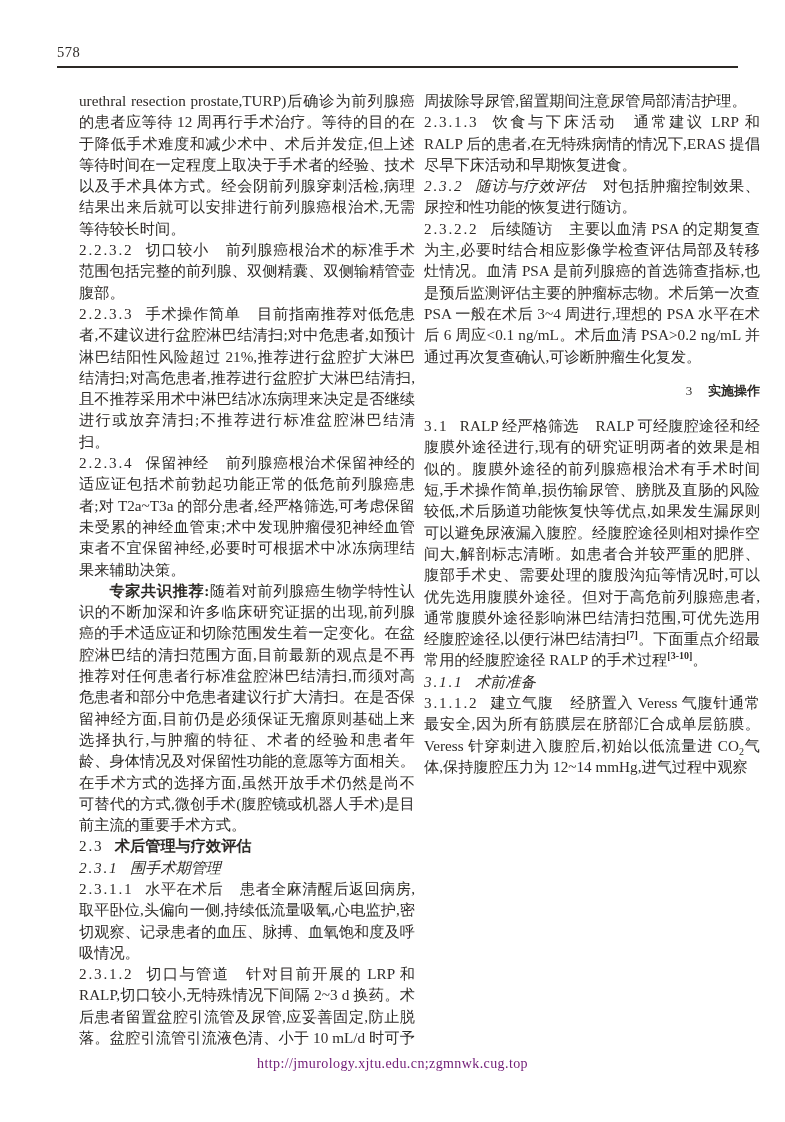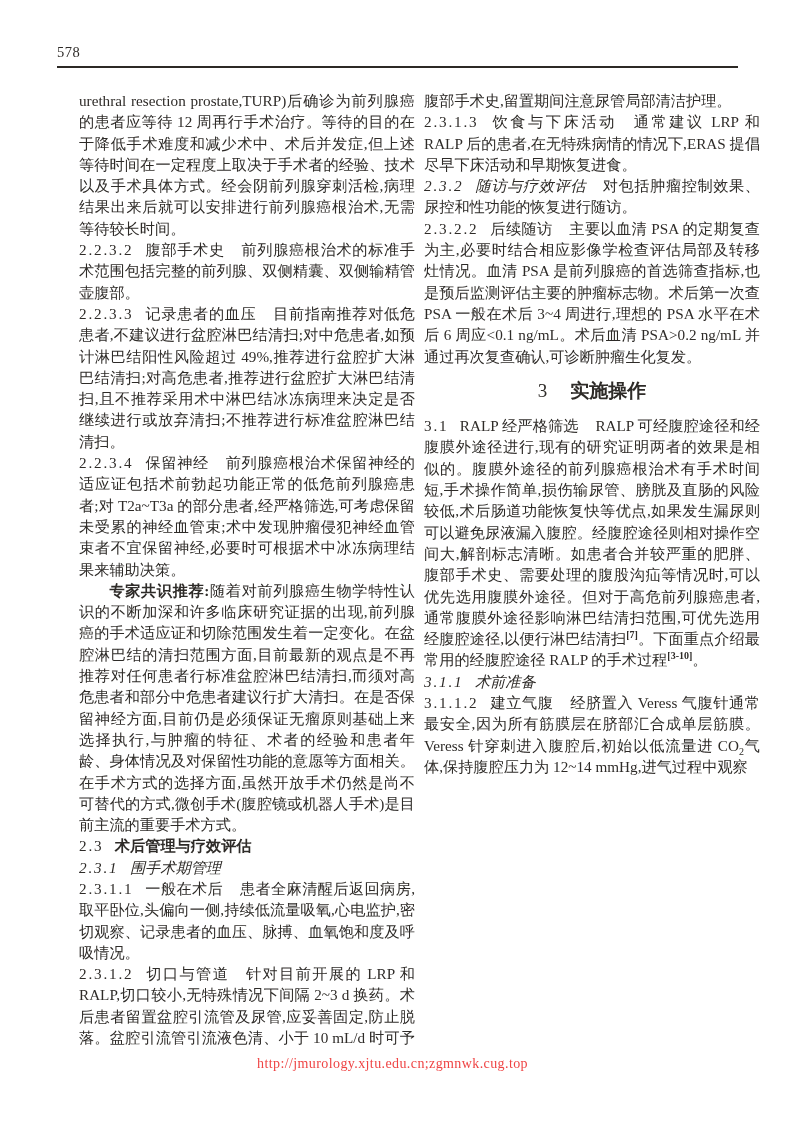--- a/index.html
+++ b/index.html
@@ -37,85 +37,85 @@
   }
   .col p{margin:0;}
   .num{font-weight:400;margin-right:.75em;letter-spacing:.12em;}
   .stitle{font-weight:400;margin-right:1.1em;}
   .kai .num,.kai .stitle{font-style:italic;}
   .lead-bold{font-weight:700;}
   .indent{text-indent:2em;}
   .hline{font-weight:700;}
   .h3-heading{
     font-weight:700;
-    font-size:19px;
+    font-size:13px;
     margin:13px 0 14px 0 !important;
-    text-align:center;
+    text-align:right;
   }
   .h3-heading .num{margin-right:1.1em;}
   sup{font-size:10px;line-height:0;font-weight:700;}
   sub{font-size:10px;line-height:0;}
   
   .footer{
     position:absolute;top:1056px;left:0;width:785px;
     text-align:center;
     font-size:14px;
     letter-spacing:.4px;
-    color:#ef4444;
+    color:#701a75;
   }
 </style>
 </head>
 <body>
 
 <div class="page">
 
   <div class="header">
     <span class="pgnum">578</span>
   </div>
 
   <div class="columns">
 
     <div class="col">
       <p><span>urethral resection prostate,TURP)后确诊为前列腺癌的患者应等待 12 周再行手术治疗。等待的目的在于降低手术难度和减少术中、术后并发症,但上述等待时间在一定程度上取决于手术者的经验、技术以及手术具体方式。经会阴前列腺穿刺活检,病理结果出来后就可以安排进行前列腺癌根治术,无需等待较长时间。</span></p>
 
       <p>
-        <span class="num">2.2.3.2</span><span class="stitle">腹部手术史</span><span>前列腺癌根治术的标准手术范围包括完整的前列腺、双侧精囊、双侧输精管壶腹部。</span>
+        <span class="num">2.2.3.2</span><span class="stitle">切口较小</span><span>前列腺癌根治术的标准手术范围包括完整的前列腺、双侧精囊、双侧输精管壶腹部。</span>
       </p>
 
       <p>
-        <span class="num">2.2.3.3</span><span class="stitle">记录患者的血压</span><span>目前指南推荐对低危患者,不建议进行盆腔淋巴结清扫;对中危患者,如预计淋巴结阳性风险超过 49%,推荐进行盆腔扩大淋巴结清扫;对高危患者,推荐进行盆腔扩大淋巴结清扫,且不推荐采用术中淋巴结冰冻病理来决定是否继续进行或放弃清扫;不推荐进行标准盆腔淋巴结清扫。</span>
+        <span class="num">2.2.3.3</span><span class="stitle">手术操作简单</span><span>目前指南推荐对低危患者,不建议进行盆腔淋巴结清扫;对中危患者,如预计淋巴结阳性风险超过 21%,推荐进行盆腔扩大淋巴结清扫;对高危患者,推荐进行盆腔扩大淋巴结清扫,且不推荐采用术中淋巴结冰冻病理来决定是否继续进行或放弃清扫;不推荐进行标准盆腔淋巴结清扫。</span>
       </p>
 
       <p>
         <span class="num">2.2.3.4</span><span class="stitle">保留神经</span><span>前列腺癌根治术保留神经的适应证包括术前勃起功能正常的低危前列腺癌患者;对 T2a~T3a 的部分患者,经严格筛选,可考虑保留未受累的神经血管束;术中发现肿瘤侵犯神经血管束者不宜保留神经,必要时可根据术中冰冻病理结果来辅助决策。</span>
       </p>
 
       <p class="indent">
         <span class="lead-bold">专家共识推荐:</span><span>随着对前列腺癌生物学特性认识的不断加深和许多临床研究证据的出现,前列腺癌的手术适应证和切除范围发生着一定变化。在盆腔淋巴结的清扫范围方面,目前最新的观点是不再推荐对任何患者行标准盆腔淋巴结清扫,而须对高危患者和部分中危患者建议行扩大清扫。在是否保留神经方面,目前仍是必须保证无瘤原则基础上来选择执行,与肿瘤的特征、术者的经验和患者年龄、身体情况及对保留性功能的意愿等方面相关。在手术方式的选择方面,虽然开放手术仍然是尚不可替代的方式,微创手术(腹腔镜或机器人手术)是目前主流的重要手术方式。</span>
       </p>
 
       <p class="hline">
         <span class="num">2.3</span><span>术后管理与疗效评估</span>
       </p>
 
       <p class="hline kai">
         <span class="num">2.3.1</span><span class="stitle">围手术期管理</span>
       </p>
 
       <p>
-        <span class="num">2.3.1.1</span><span class="stitle">一般在术后</span><span>患者全麻清醒后返回病房,取平卧位,头偏向一侧,持续低流量吸氧,心电监护,密切观察、记录患者的血压、脉搏、血氧饱和度及呼吸情况。</span>
+        <span class="num">2.3.1.1</span><span class="stitle">水平在术后</span><span>患者全麻清醒后返回病房,取平卧位,头偏向一侧,持续低流量吸氧,心电监护,密切观察、记录患者的血压、脉搏、血氧饱和度及呼吸情况。</span>
       </p>
 
       <p>
         <span class="num">2.3.1.2</span><span class="stitle">切口与管道</span><span>针对目前开展的 LRP 和 RALP,切口较小,无特殊情况下间隔 2~3 d 换药。术后患者留置盆腔引流管及尿管,应妥善固定,防止脱落。盆腔引流管引流液色清、小于 10 mL/d 时可予以拔除。导尿管留置时间与膀胱-尿道吻合情况和手术技术与入路存在一定相关性,通常为术后 1~3</span>
       </p>
     </div>
 
     <div class="col">
-      <p><span>腹部手术史,留置期间注意尿管局部清洁护理。</span></p>
+      <p><span>周拔除导尿管,留置期间注意尿管局部清洁护理。</span></p>
 
       <p>
         <span class="num">2.3.1.3</span><span class="stitle">饮食与下床活动</span><span>通常建议 LRP 和 RALP 后的患者,在无特殊病情的情况下,ERAS 提倡尽早下床活动和早期恢复进食。</span>
       </p>
 
       <p class="kai">
         <span class="num">2.3.2</span><span class="stitle">随访与疗效评估</span><span style="font-style:normal;font-weight:400;">对包括肿瘤控制效果、尿控和性功能的恢复进行随访。</span>
       </p>
 
 

